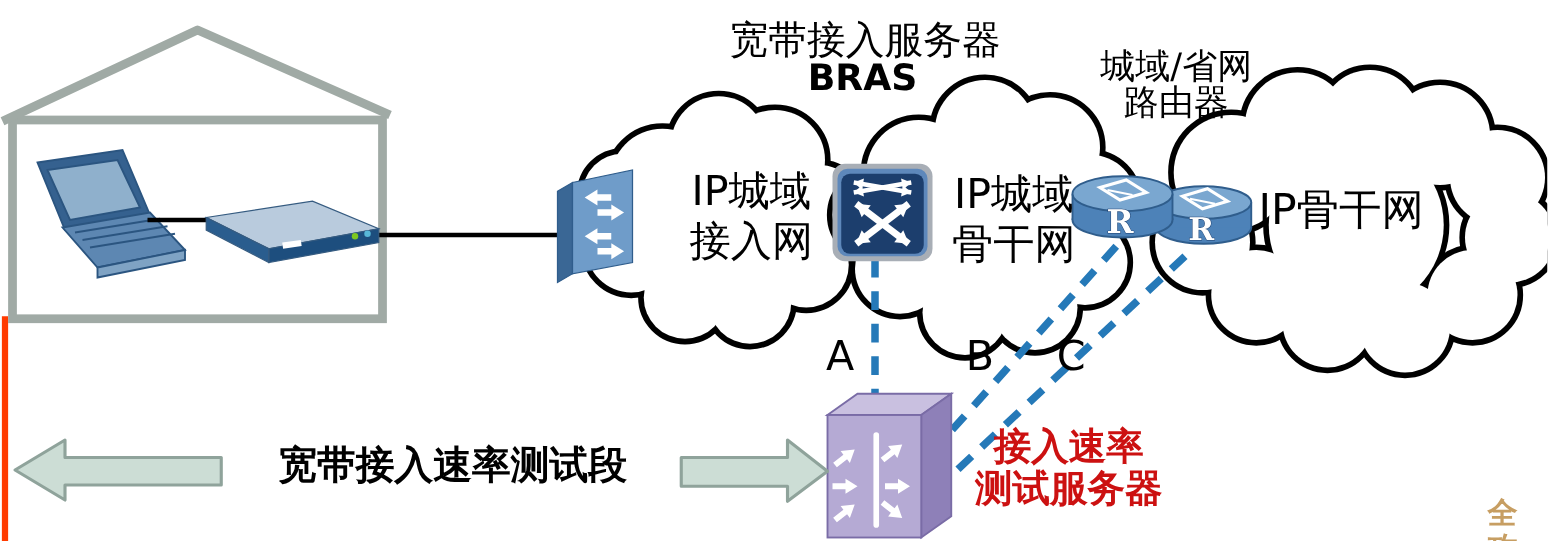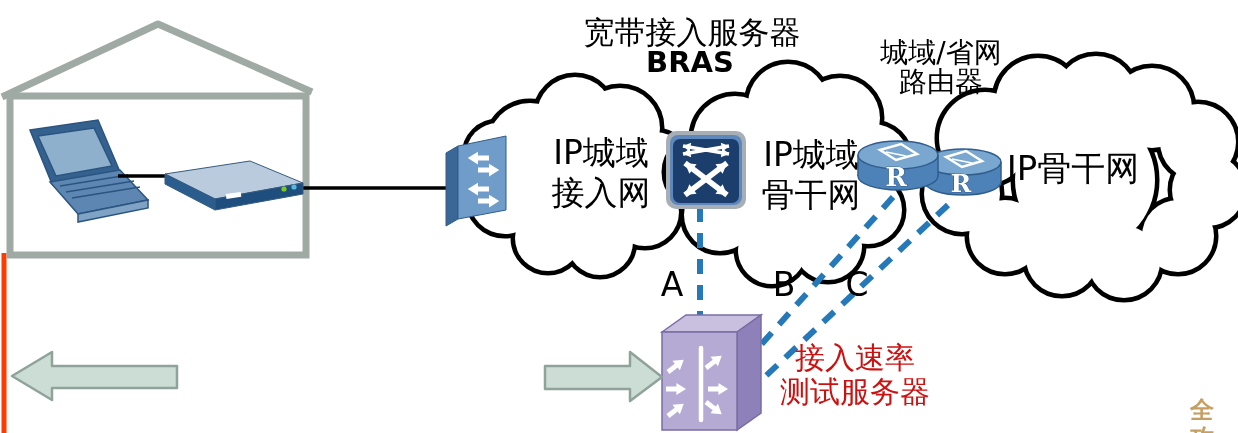--- a/index.html
+++ b/index.html
@@ -8,21 +8,21 @@
   .stage svg{position:absolute;left:0;top:0;}
   .lbl{position:absolute;transform:translateX(-50%);text-align:center;color:#000;
        white-space:pre-line;line-height:1.15;}
   .lbl-bras-title{font-size:31px;}
   .lbl-bras-abbr{font-size:29px;font-weight:bold;}
   .lbl-router-title{font-size:28px;line-height:1.05;}
   .lbl-cloud{font-size:33px;line-height:40px;margin-left:16px;}
   .lbl-cloud-single{font-size:34px;}
   .lbl-link{font-size:33px;}
   .lbl-segment{font-size:31px;font-weight:bold;}
-  .lbl-server{font-size:30px;font-weight:normal;color:#cc1111;line-height:34px;}
+  .lbl-server{font-size:30px;font-weight:bold;color:#cc1111;line-height:34px;}
   .lbl-watermark{font-size:24px;font-weight:bold;color:#c79e62;}
 </style>
 </head>
 <body>
 
 <div class="stage">
 
 <svg width="1238" height="433" viewBox="0 0 1238 433">
   <defs>
     <g id="cl1">
@@ -204,16 +204,17 @@
   <div class="lbl lbl-cloud" style="left:585px;top:133px;">IP城域
 接入网</div>
   <div class="lbl lbl-cloud" style="left:795px;top:135px;">IP城域
 骨干网</div>
   <div class="lbl lbl-cloud-single" style="left:1073px;top:149px;">IP骨干网</div>
 
   <div class="lbl lbl-link" style="left:672px;top:266px;">A</div>
   <div class="lbl lbl-link" style="left:784px;top:266px;">B</div>
   <div class="lbl lbl-link" style="left:857px;top:266px;">C</div>
 
+  <div class="lbl lbl-segment" style="left:362px;top:355px;">宽带接入速率测试段</div>
   <div class="lbl lbl-server" style="left:855px;top:341px;">接入速率
 测试服务器</div>
   <div class="lbl lbl-watermark" style="left:1202px;top:397px;">全攻略</div>
 </div>
 
 </body></html>

